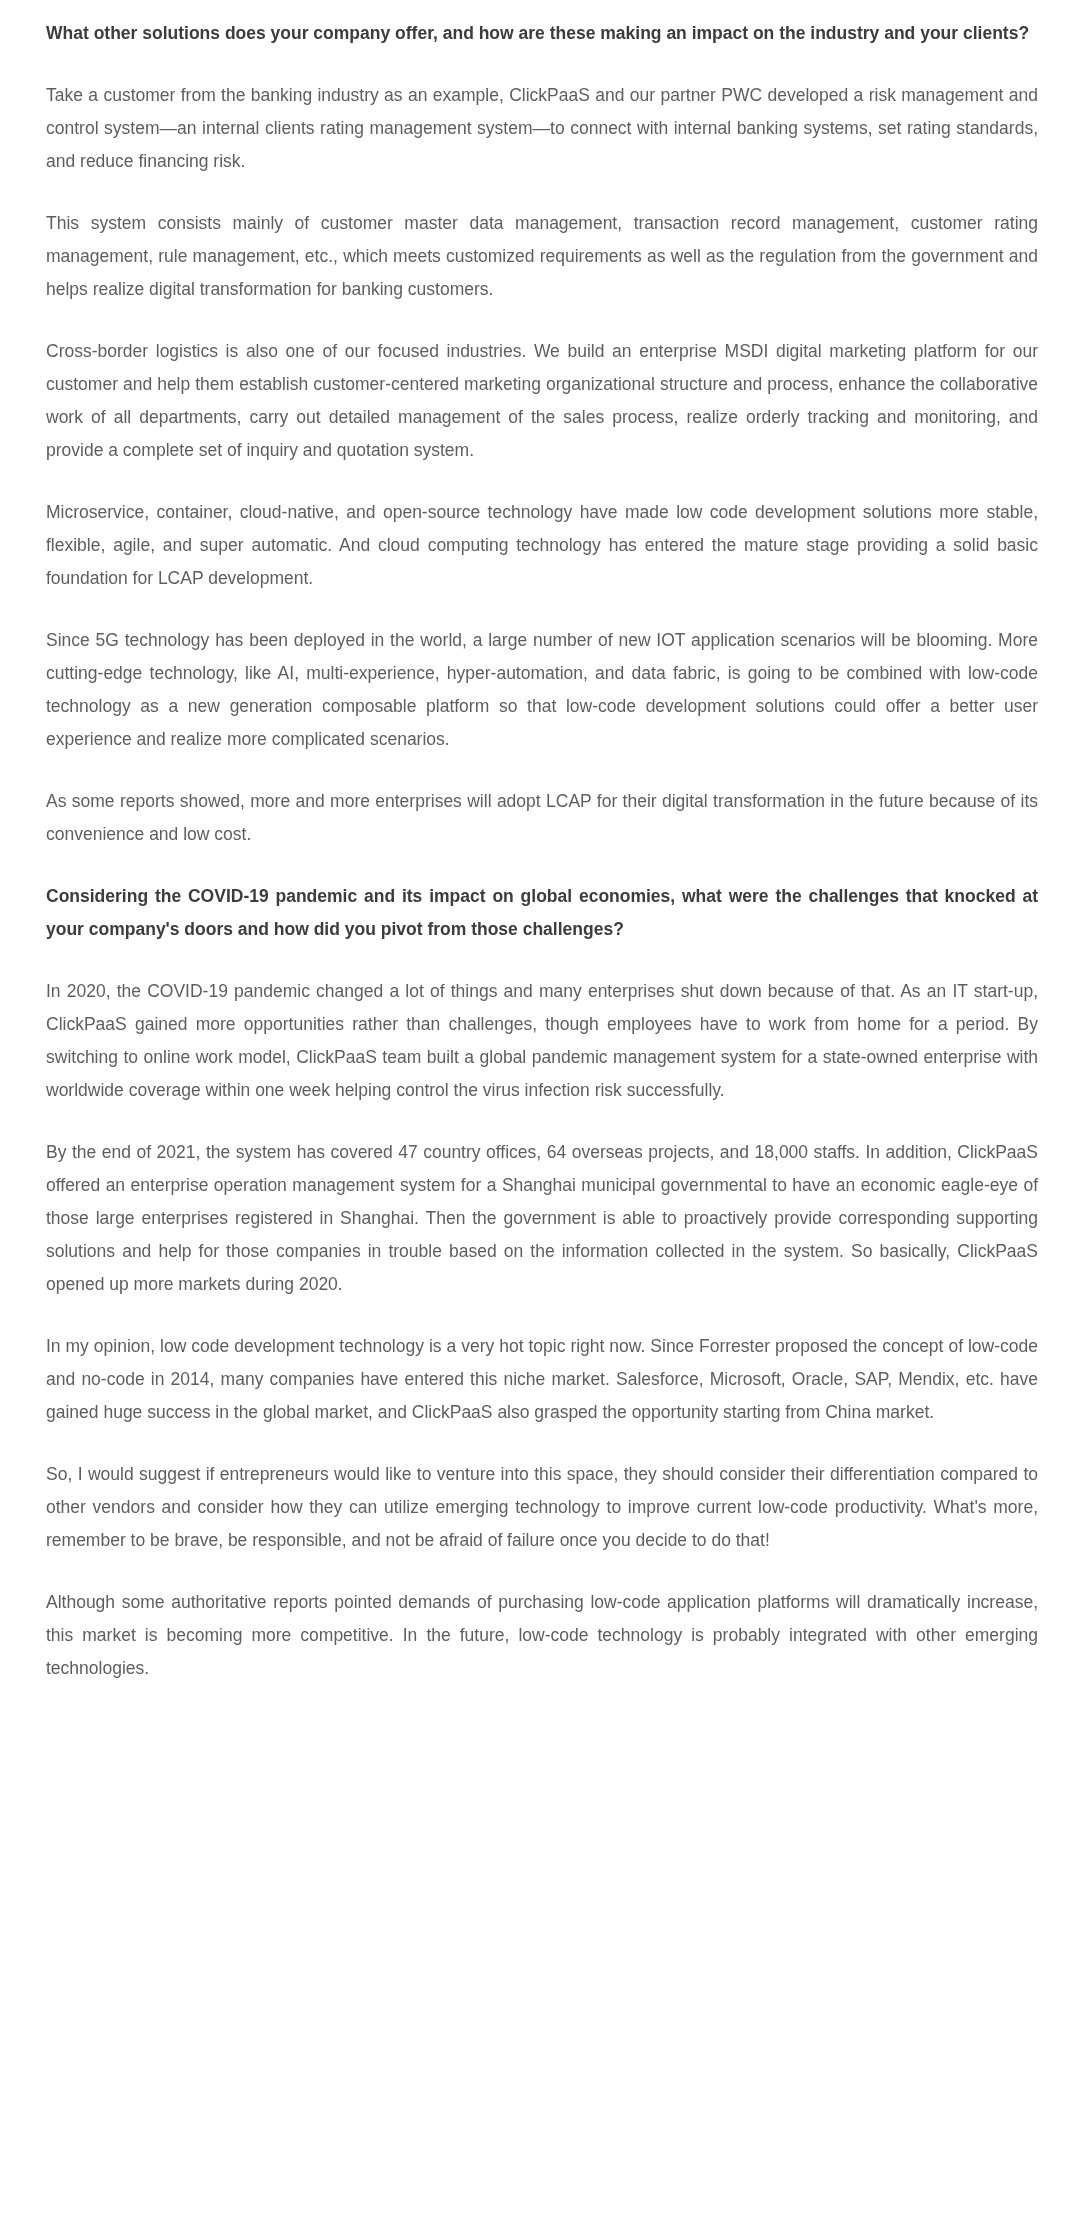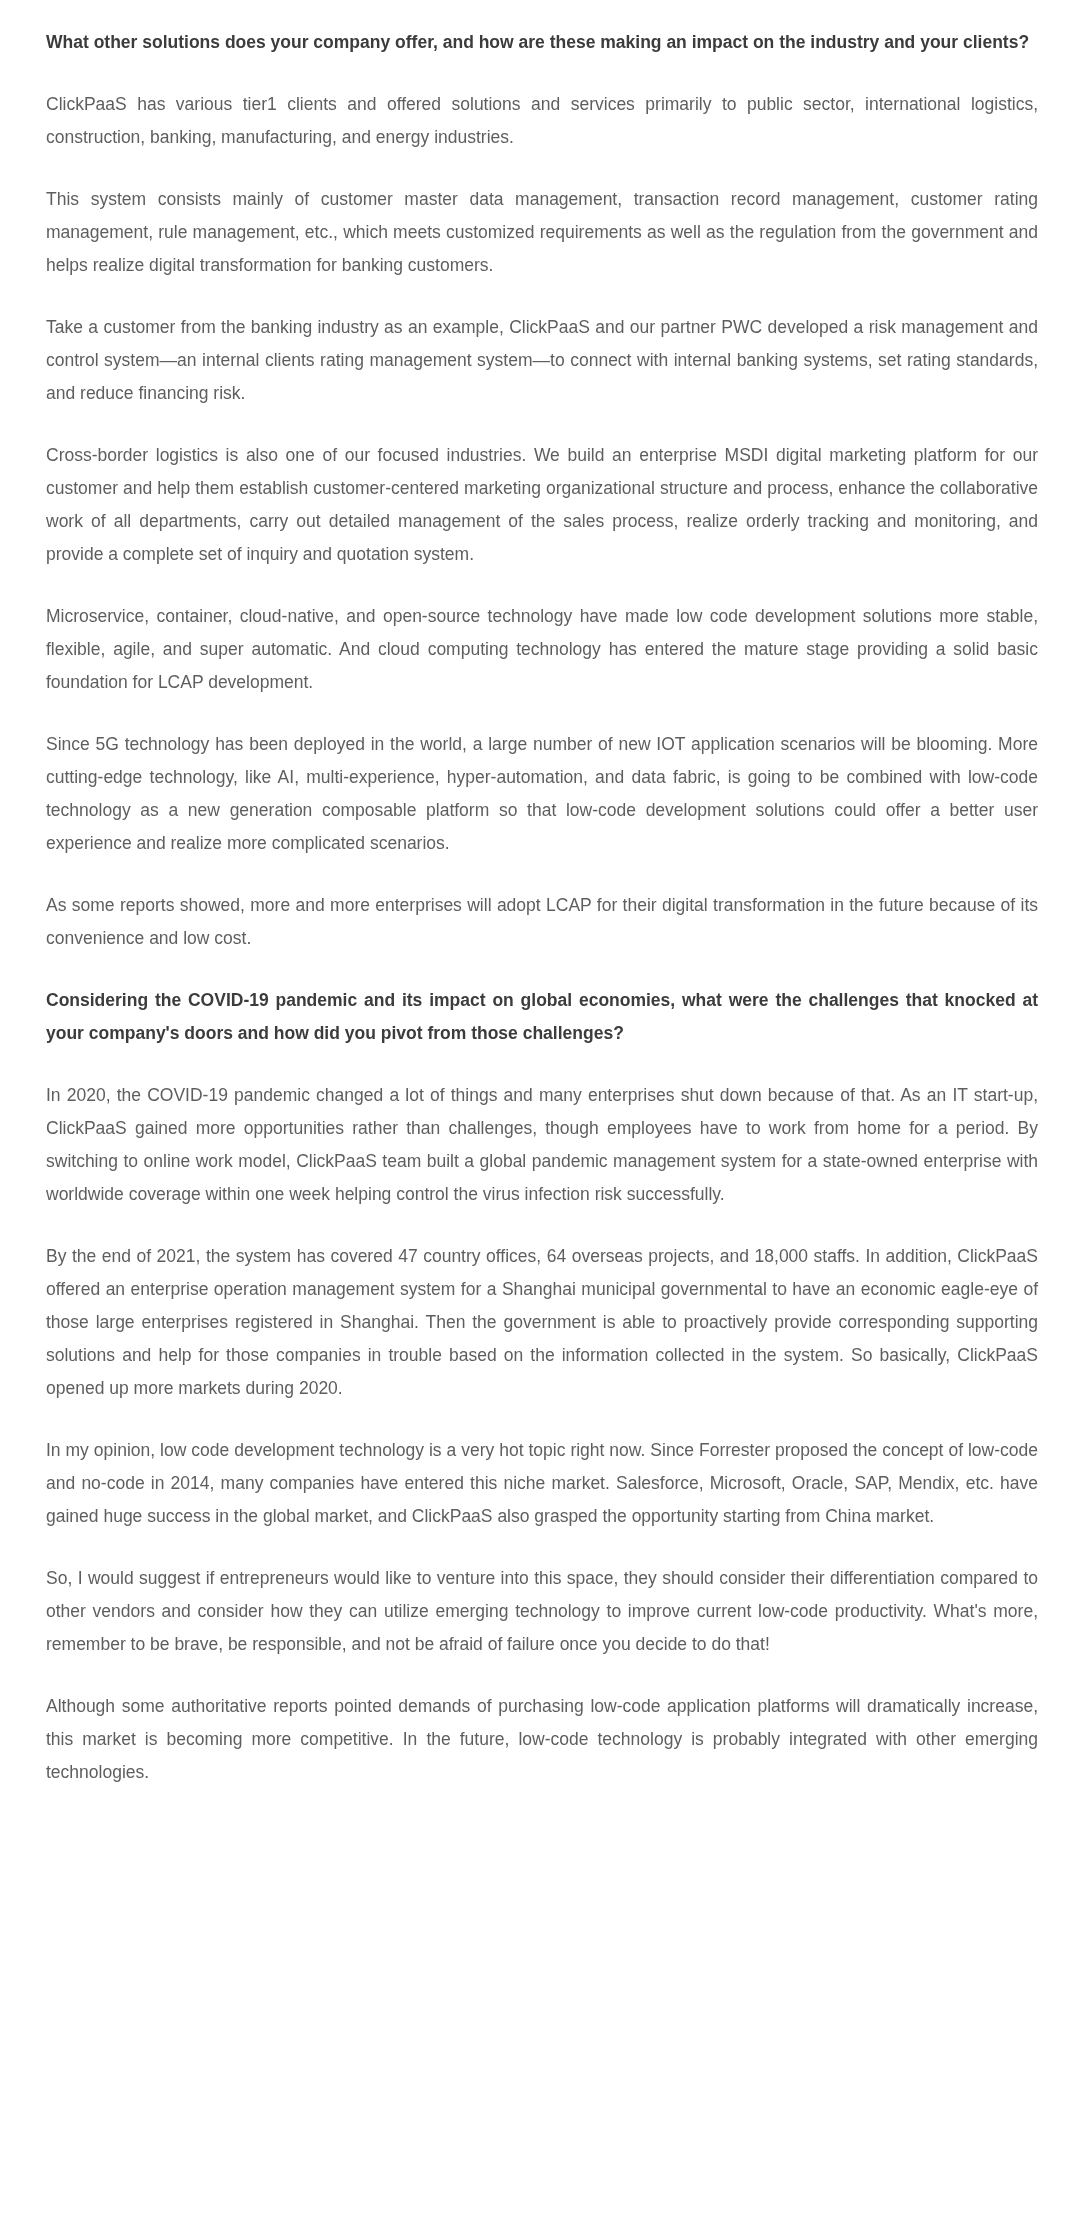--- a/index.html
+++ b/index.html
@@ -16,38 +16,37 @@
     box-sizing: border-box;
     width: 1080px;
     padding: 17px 42px 10px 46px;
     font-family: "Liberation Sans", "DejaVu Sans", sans-serif;
     font-size: 17.5px;
     line-height: 33px;
     color: #5e5e5e;
     text-align: justify;
   }
   .article p {
-    margin: 9px 0 29px 0;
+    margin: 0 0 29px 0;
   }
   .article p.question {
     font-weight: bold;
     color: #3c3c3c;
   }
   .article p:last-child {
     margin-bottom: 0;
   }
 </style>
 </head>
 <body>
 
 <main class="article">
   <p class="question">What other solutions does your company offer, and how are these making an impact on the industry and your clients?</p>
-  <p class="answer">ClickPaaS has various tier1 clients and offered solutions and services primarily to public sector, international logistics, construction, banking, manufacturing, and energy industries.</p>
+  <p class="answer">Take a customer from the banking industry as an example, ClickPaaS and our partner PWC developed a risk management and control system—an internal clients rating management system—to connect with internal banking systems, set rating standards, and reduce financing risk.</p>
   <p class="answer">This system consists mainly of customer master data management, transaction record management, customer rating management, rule management, etc., which meets customized requirements as well as the regulation from the government and helps realize digital transformation for banking customers.</p>
-  <p class="answer">Take a customer from the banking industry as an example, ClickPaaS and our partner PWC developed a risk management and control system—an internal clients rating management system—to connect with internal banking systems, set rating standards, and reduce financing risk.</p>
   <p class="answer">Cross-border logistics is also one of our focused industries. We build an enterprise MSDI digital marketing platform for our customer and help them establish customer-centered marketing organizational structure and process, enhance the collaborative work of all departments, carry out detailed management of the sales process, realize orderly tracking and monitoring, and provide a complete set of inquiry and quotation system.</p>
   <p class="answer">Microservice, container, cloud-native, and open-source technology have made low code development solutions more stable, flexible, agile, and super automatic. And cloud computing technology has entered the mature stage providing a solid basic foundation for LCAP development.</p>
   <p class="answer">Since 5G technology has been deployed in the world, a large number of new IOT application scenarios will be blooming. More cutting-edge technology, like AI, multi-experience, hyper-automation, and data fabric, is going to be combined with low-code technology as a new generation composable platform so that low-code development solutions could offer a better user experience and realize more complicated scenarios.</p>
   <p class="answer">As some reports showed, more and more enterprises will adopt LCAP for their digital transformation in the future because of its convenience and low cost.</p>
   <p class="question">Considering the COVID-19 pandemic and its impact on global economies, what were the challenges that knocked at your company's doors and how did you pivot from those challenges?</p>
   <p class="answer">In 2020, the COVID-19 pandemic changed a lot of things and many enterprises shut down because of that. As an IT start-up, ClickPaaS gained more opportunities rather than challenges, though employees have to work from home for a period. By switching to online work model, ClickPaaS team built a global pandemic management system for a state-owned enterprise with worldwide coverage within one week helping control the virus infection risk successfully.</p>
   <p class="answer">By the end of 2021, the system has covered 47 country offices, 64 overseas projects, and 18,000 staffs. In addition, ClickPaaS offered an enterprise operation management system for a Shanghai municipal governmental to have an economic eagle-eye of those large enterprises registered in Shanghai. Then the government is able to proactively provide corresponding supporting solutions and help for those companies in trouble based on the information collected in the system. So basically, ClickPaaS opened up more markets during 2020.</p>
   <p class="answer">In my opinion, low code development technology is a very hot topic right now. Since Forrester proposed the concept of low-code and no-code in 2014, many companies have entered this niche market. Salesforce, Microsoft, Oracle, SAP, Mendix, etc. have gained huge success in the global market, and ClickPaaS also grasped the opportunity starting from China market.</p>
   <p class="answer">So, I would suggest if entrepreneurs would like to venture into this space, they should consider their differentiation compared to other vendors and consider how they can utilize emerging technology to improve current low-code productivity. What's more, remember to be brave, be responsible, and not be afraid of failure once you decide to do that!</p>
   <p class="answer">Although some authoritative reports pointed demands of purchasing low-code application platforms will dramatically increase, this market is becoming more competitive. In the future, low-code technology is probably integrated with other emerging technologies.</p>

